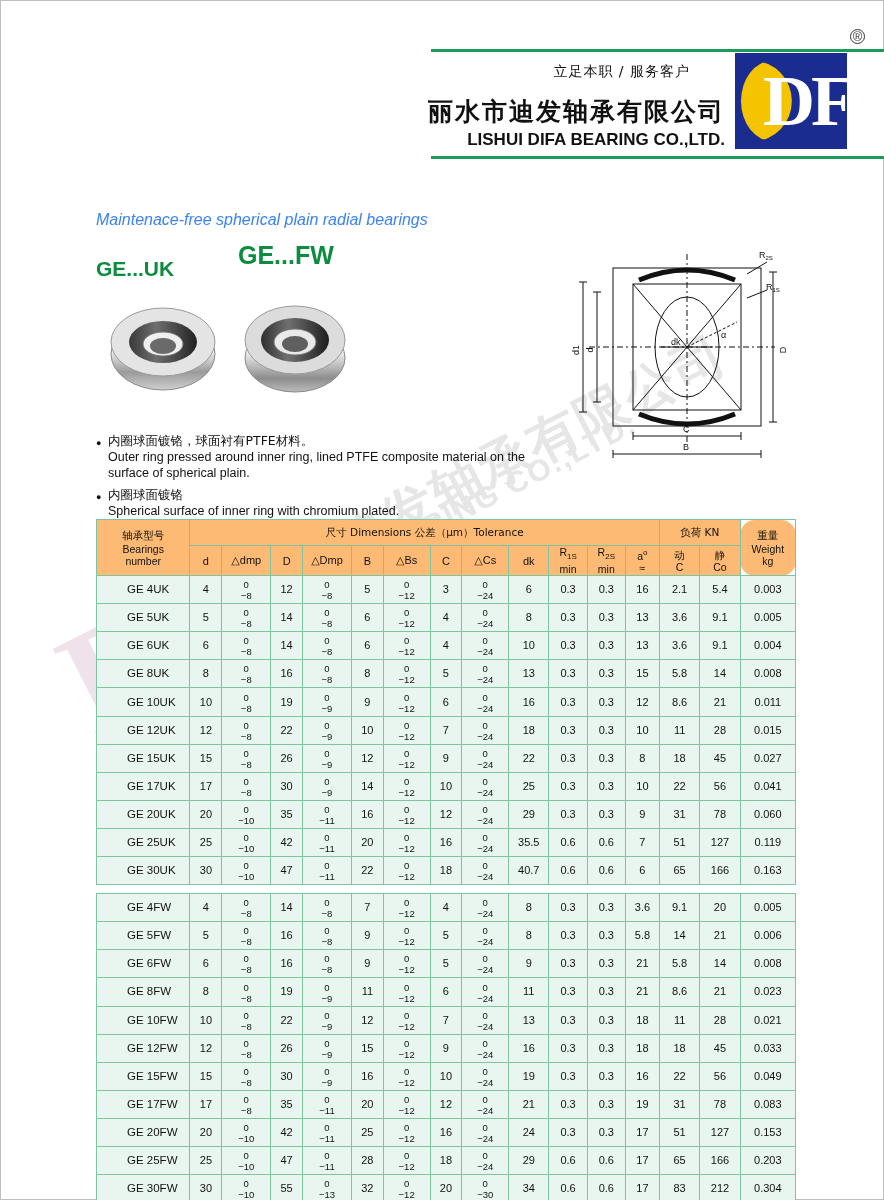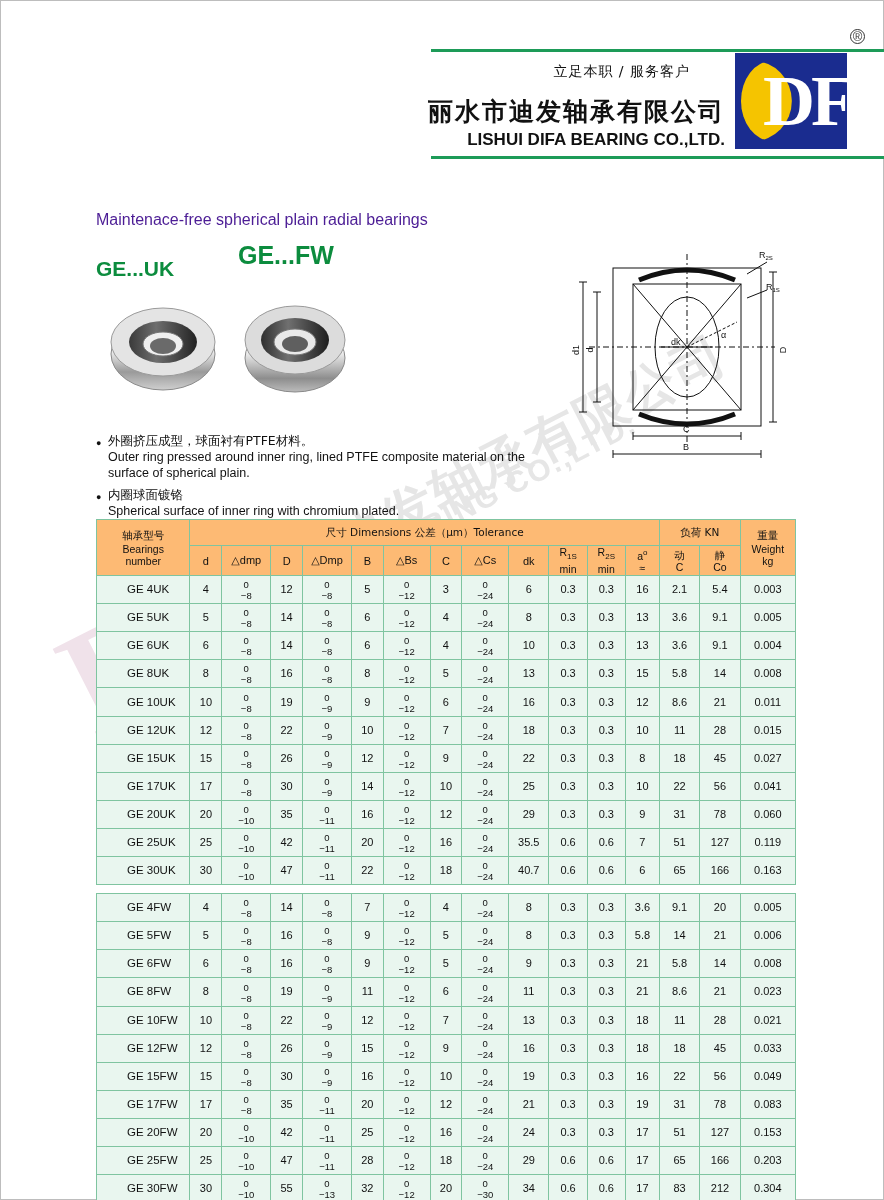--- a/index.html
+++ b/index.html
@@ -91,21 +91,21 @@
   }
   
   .title-cn {
     position: absolute; left: 95px; top: 182px;
     font-size: 19px; font-weight: bold; color: #111;
     font-family: "DejaVu Sans", sans-serif;
     z-index: 2;
   }
   .title-en {
     position: absolute; left: 95px; top: 210px;
-    font-size: 16px; color: #4c1d95; z-index: 2;
+    font-size: 16px; color: #3b82f6; z-index: 2; font-style: italic;
   }
   .series-a {
     position: absolute; left: 95px; top: 256px;
     font-size: 21px; font-weight: bold; color: #0c8c3e; z-index: 2;
   }
   .series-b {
     position: absolute; left: 237px; top: 240px;
     font-size: 25px; font-weight: bold; color: #0c8c3e; z-index: 2;
   }
   
@@ -217,21 +217,21 @@
       <ellipse cx="62" cy="44" rx="34" ry="22" fill="url(#g4)"></ellipse>
       <ellipse cx="62" cy="46" rx="21" ry="13" fill="#e9e9e9" stroke="#777"></ellipse>
       <ellipse cx="62" cy="48" rx="13" ry="8" fill="#5f5f5f"></ellipse>
     </svg>
   </div>
 
   <div class="bullets">
     <div class="bullet-row">
       <div class="bullet-dot">●</div>
       <div class="bullet-text">
-        <div class="cn">外圈挤压成型，球面衬有PTFE材料。</div>
+        <div class="cn">内圈球面镀铬，球面衬有PTFE材料。</div>
         <div>Outer ring pressed around inner ring, lined PTFE composite material on the surface of spherical plain.</div>
       </div>
     </div>
     <div class="bullet-row" style="margin-top:6px;">
       <div class="bullet-dot">●</div>
       <div class="bullet-text">
         <div class="cn">内圈球面镀铬</div>
         <div>Spherical surface of inner ring with chromium plated.</div>
       </div>
     </div>
@@ -282,21 +282,21 @@
     <table>
       <thead>
         <tr>
           <td rowspan="2" style="width:88px;" class="hdr-tall">
             <div class="cn-sm">轴承型号</div>
             <div class="th2">Bearings</div>
             <div class="th2">number</div>
           </td>
           <td colspan="12" class="hdr-tall cn-sm">尺寸 Dimensions   公差（μm）Tolerance</td>
           <td colspan="2" class="hdr-tall cn-sm">负荷 KN</td>
-          <td rowspan="2" style="width:52px;" class="hdr-tall">
+          <td rowspan="2" style="width:52px;border-radius:15px;" class="hdr-tall">
             <div class="cn-sm">重量</div>
             <div class="th2">Weight</div>
             <div class="th2">kg</div>
           </td>
         </tr>
         <tr>
           <td style="width:30px;" class="hdr-tall">d</td>
           <td style="width:46px;" class="hdr-tall">△dmp</td>
           <td style="width:30px;" class="hdr-tall">D</td>
           <td style="width:46px;" class="hdr-tall">△Dmp</td>

